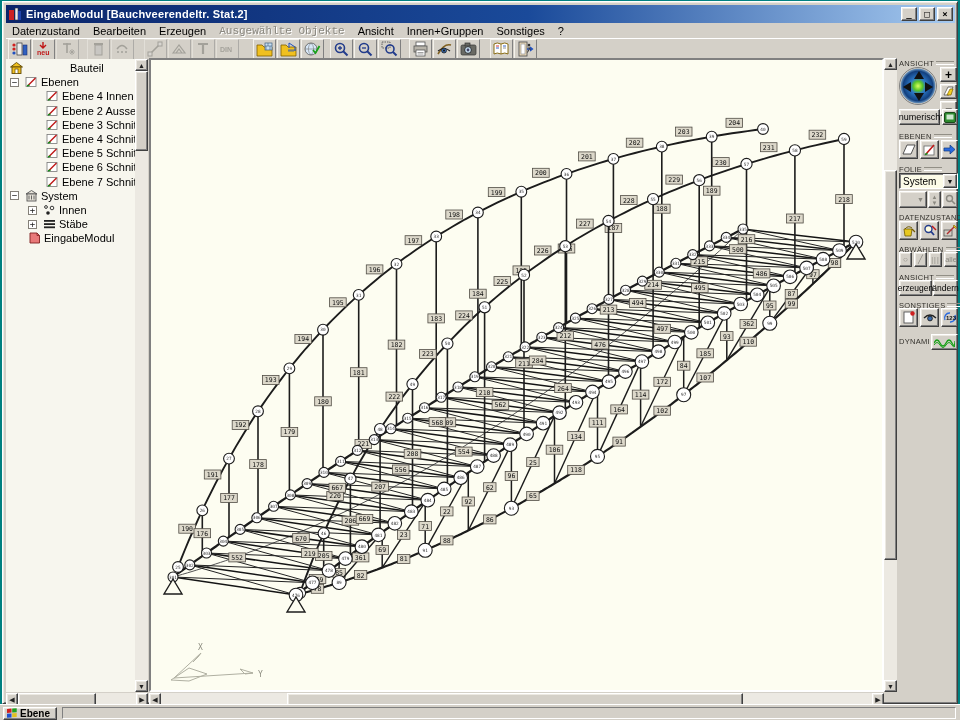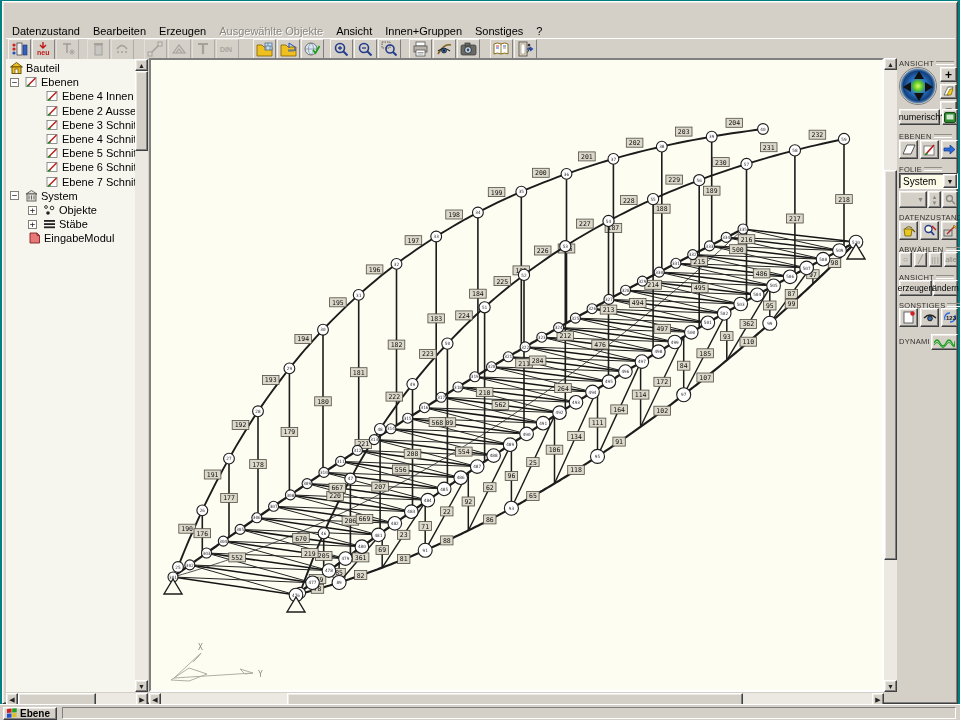--- a/index.html
+++ b/index.html
@@ -15,21 +15,21 @@
     display:flex; align-items:center; padding:0 2px; }
   .titlebar .app-ico { width:14px; height:13px; margin-right:4px; }
   .titlebar .title { color:#fff; font-weight:bold; font-size:11px; white-space:nowrap; flex:1; letter-spacing:.2px;}
   .winbtn { width:16px; height:14px; margin-left:2px; background:#d4d0c8;
     border:1px solid #404040; border-top-color:#fff; border-left-color:#fff;
     box-shadow:inset -1px -1px 0 #808080, inset 1px 1px 0 #ece9e2;
     font-size:9px; line-height:12px; text-align:center; font-family:"DejaVu Sans Mono",monospace; font-weight:bold;}
 
   .menubar { position:absolute; left:3px; top:22px; width:949px; height:14px; display:flex; align-items:center; }
   .menu-item { padding:1px 7px 1px 6px; white-space:nowrap; }
-  .menu-item.disabled { color:#8a8880; text-shadow:1px 1px 0 #fff; }
+  .menu-item.disabled { color:#8a8880; text-shadow:1px 1px 0 #fff;font-family:Liberation Mono, monospace; }
 
   .toolbar { position:absolute; left:3px; top:36px; width:949px; height:21px; display:flex; align-items:center;
     border-top:1px solid #fff; padding-left:2px; }
   .tb-btn { width:23px; height:21px; margin-right:1px; display:flex; align-items:center; justify-content:center;
     background:#d4d0c8; border:1px solid #808080; border-top-color:#f4f2ec; border-left-color:#f4f2ec; }
   .tb-btn.disabled { opacity:.45; }
   .tb-sep { width:7px; height:21px; }
 
   .tree-panel { position:absolute; left:3px; top:57px; width:129px; height:633px; background:#f7f6ee; overflow:hidden; }
   .tree-row { position:absolute; height:14px; display:flex; align-items:center; white-space:nowrap; }
@@ -73,20 +73,31 @@
     border:1px solid #404040; border-top-color:#fff; border-left-color:#fff;
     box-shadow:inset -1px -1px 0 #808080, inset 1px 1px 0 #ece9e2;
     display:flex; align-items:center; font-weight:bold; font-size:10px; padding-left:2px; }
   .tb-tray { position:absolute; left:62px; top:2px; width:894px; height:12px; border:1px solid #808080; border-bottom-color:#fff; border-right-color:#fff; }
 </style>
 </head>
 <body>
 
 <div class="window">
 
+  <div class="titlebar">
+    <svg class="app-ico" viewBox="0 0 14 13">
+      <rect x="1" y="2" width="5" height="10" fill="#cc2222"></rect>
+        <rect x="7" y="0" width="3" height="12" fill="#eeeeee" stroke="#333" stroke-width="0.6"></rect>
+      <rect x="10" y="3" width="3" height="9" fill="#2244aa"></rect>
+    </svg>
+    <span class="title">EingabeModul [Bauchveerendeltr. Stat.2]</span>
+    <div class="winbtn">_</div>
+    <div class="winbtn">□</div>
+    <div class="winbtn">×</div>
+  </div>
 
   <div class="menubar" id="menubar">
       <div class="menu-item">Datenzustand</div>
       <div class="menu-item">Bearbeiten</div>
       <div class="menu-item">Erzeugen</div>
       <div class="menu-item disabled">Ausgewählte Objekte</div>
       <div class="menu-item">Ansicht</div>
       <div class="menu-item">Innen+Gruppen</div>
       <div class="menu-item">Sonstiges</div>
       <div class="menu-item">?</div>
@@ -279,21 +290,21 @@
             <rect x="4" y="3" width="4" height="10" fill="#fff" stroke="#888" stroke-width="0.6"></rect>
             <path d="M10,8 h5 M13,6 l2.5,2 l-2.5,2" fill="none" stroke="#2050c0" stroke-width="1.3"></path>
             <circle cx="12" cy="4" r="1.3" fill="#333"></circle>
             <path d="M12,5.5 v3 l-1.5,3 M12,7 l2,1.5" stroke="#333" stroke-width="0.9" fill="none"></path>
           </svg>
         </span>
       </div>
     </div>
 
   <div class="tree-panel" id="tree">
-      <div class="tree-row" style="top: 2px; left: 4px;">
+      <div class="tree-row" style="top: 2px; left: 4px; gap: 44px;">
         <span style="display:flex">
           <svg xmlns="http://www.w3.org/2000/svg" width="13" height="12" viewBox="0 0 13 12">
             <polygon points="6.5,0.5 12.5,5 0.5,5" fill="#f0c020" stroke="#604800" stroke-width="0.9"></polygon>
             <rect x="2" y="5" width="9" height="6.5" fill="#f0c020" stroke="#604800" stroke-width="0.9"></rect>
             <rect x="5" y="7" width="3" height="4.5" fill="#fff" stroke="#604800" stroke-width="0.7"></rect>
           </svg>
         </span>
         <span class="tree-label">Bauteil</span>
       </div>
       <div class="tree-row" style="top: 16.2px; left: 4px;">
@@ -393,21 +404,21 @@
       <div class="tree-row" style="top: 144px; left: 22px;">
         <span class="expander">+</span>
         <span style="width:6px"></span>
         <span style="display:flex">
           <svg xmlns="http://www.w3.org/2000/svg" width="13" height="12" viewBox="0 0 13 12">
             <circle cx="3" cy="3" r="1.4" fill="none" stroke="#222" stroke-width="0.9"></circle>
             <circle cx="9" cy="4" r="1.8" fill="none" stroke="#222" stroke-width="0.9"></circle>
             <circle cx="5" cy="9" r="1.8" fill="#222"></circle>
           </svg>
         </span>
-        <span class="tree-label">Objekte</span>
+        <span class="tree-label">Innen</span>
       </div>
       <div class="tree-row" style="top: 158.2px; left: 22px;">
         <span class="expander">+</span>
         <span style="width:6px"></span>
         <span style="display:flex">
           <svg xmlns="http://www.w3.org/2000/svg" width="13" height="12" viewBox="0 0 13 12">
             <rect x="1" y="2" width="11" height="1.8" fill="#222"></rect>
             <rect x="1" y="5.2" width="11" height="1.8" fill="#222"></rect>
             <rect x="1" y="8.4" width="11" height="1.8" fill="#222"></rect>
           </svg>

